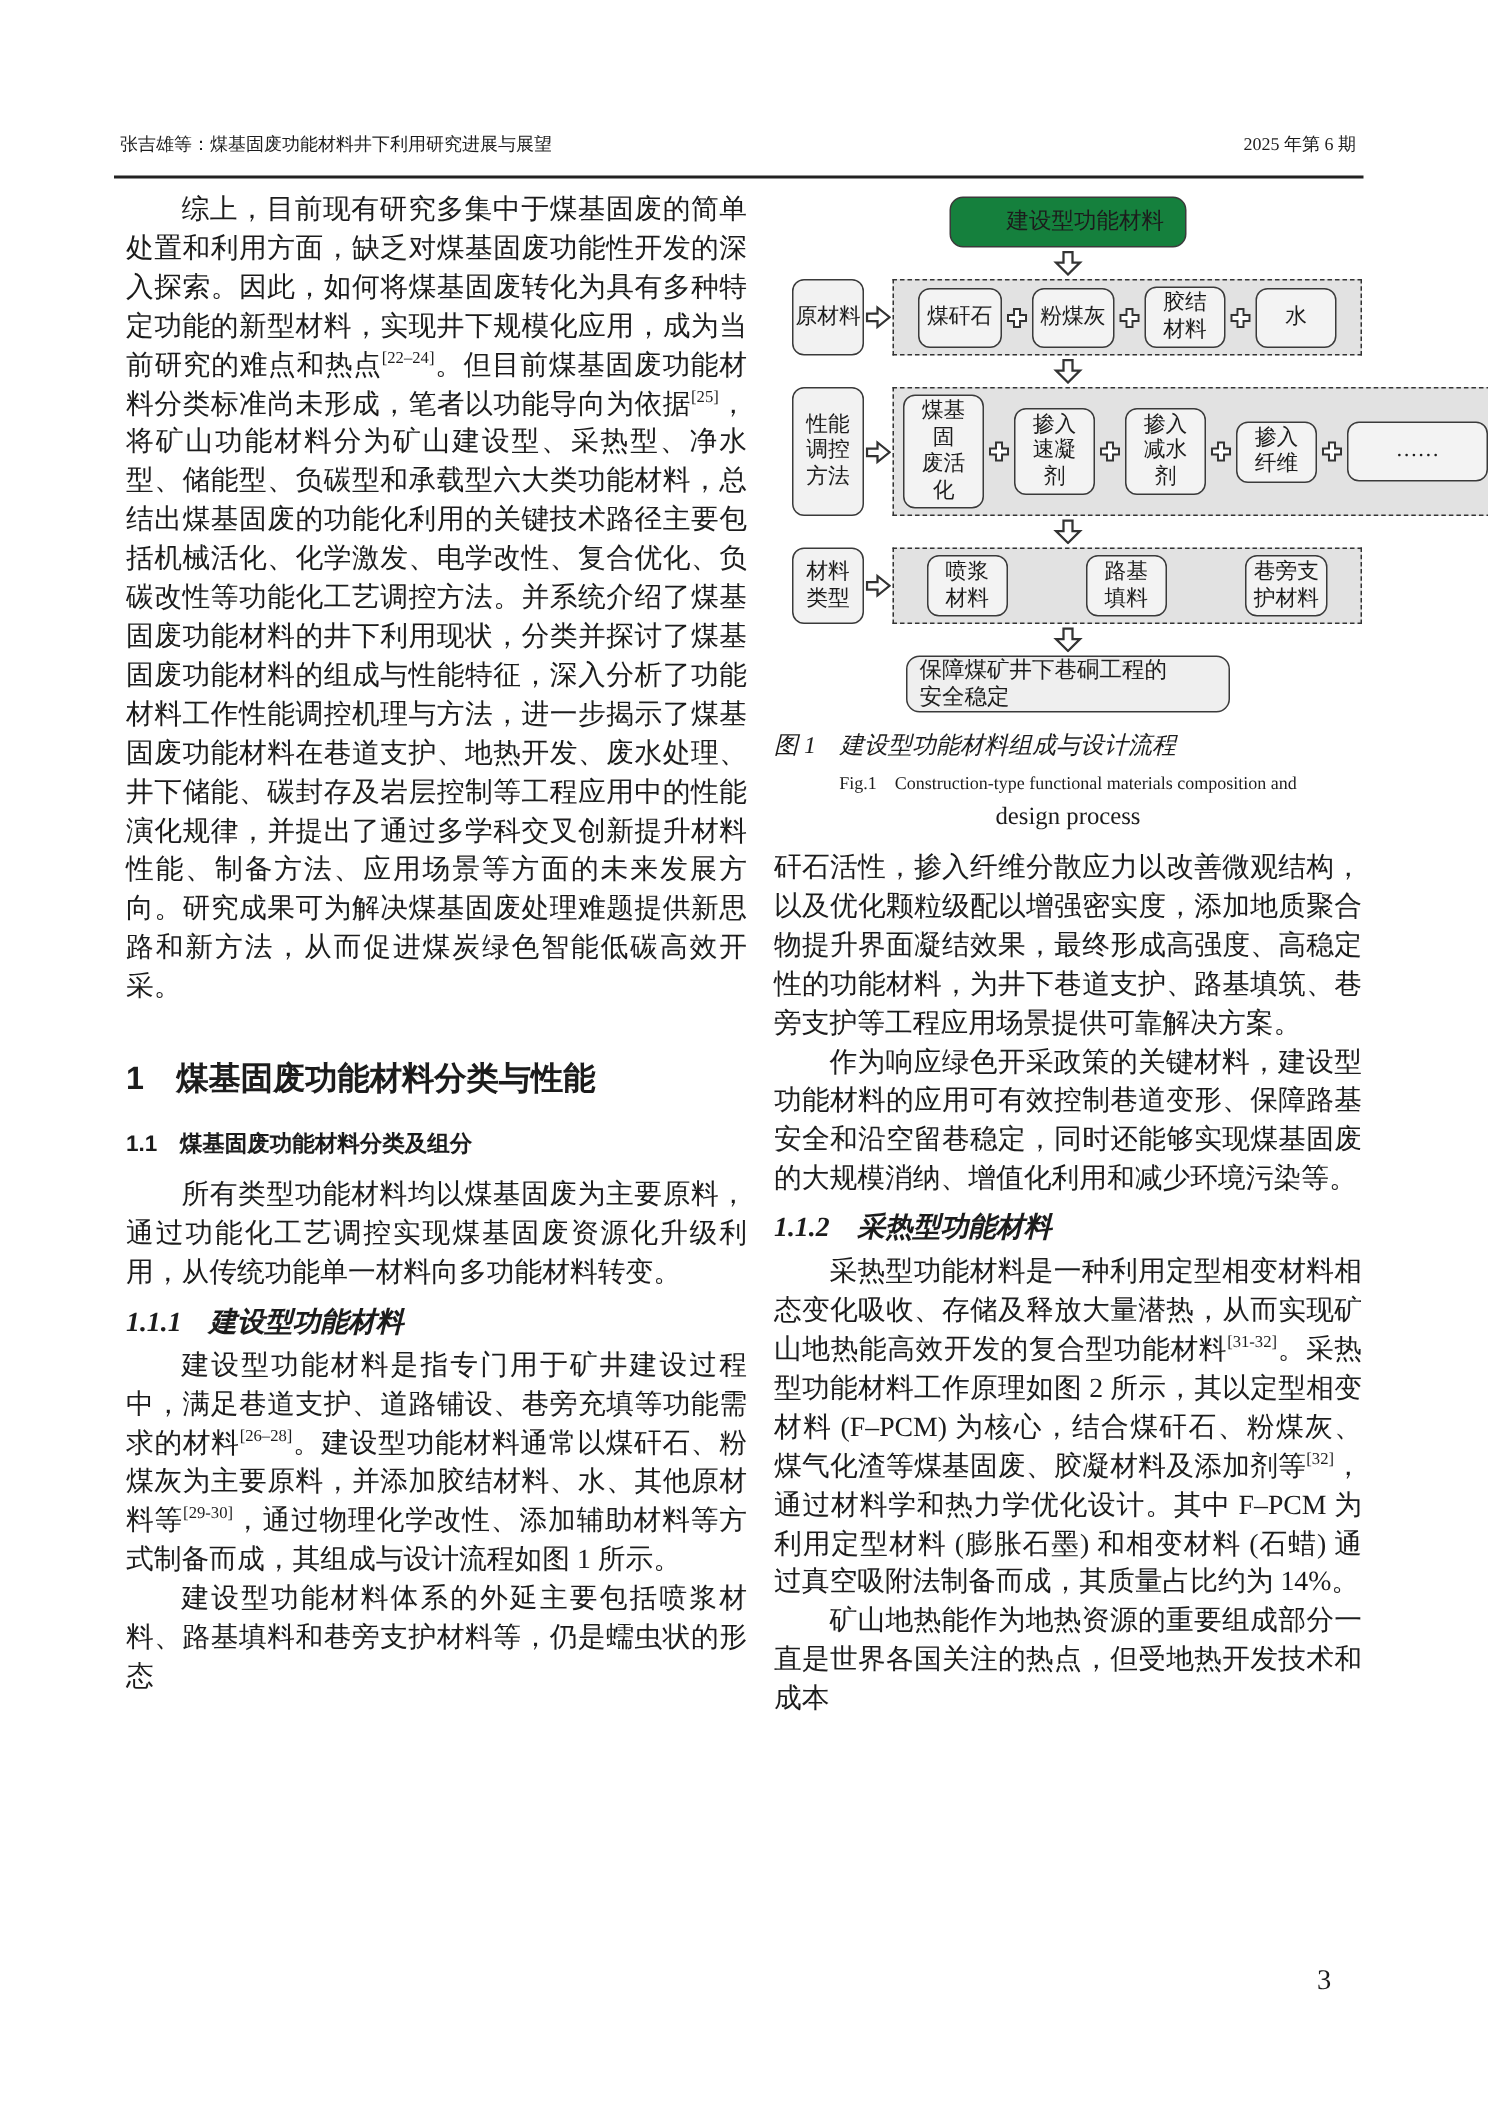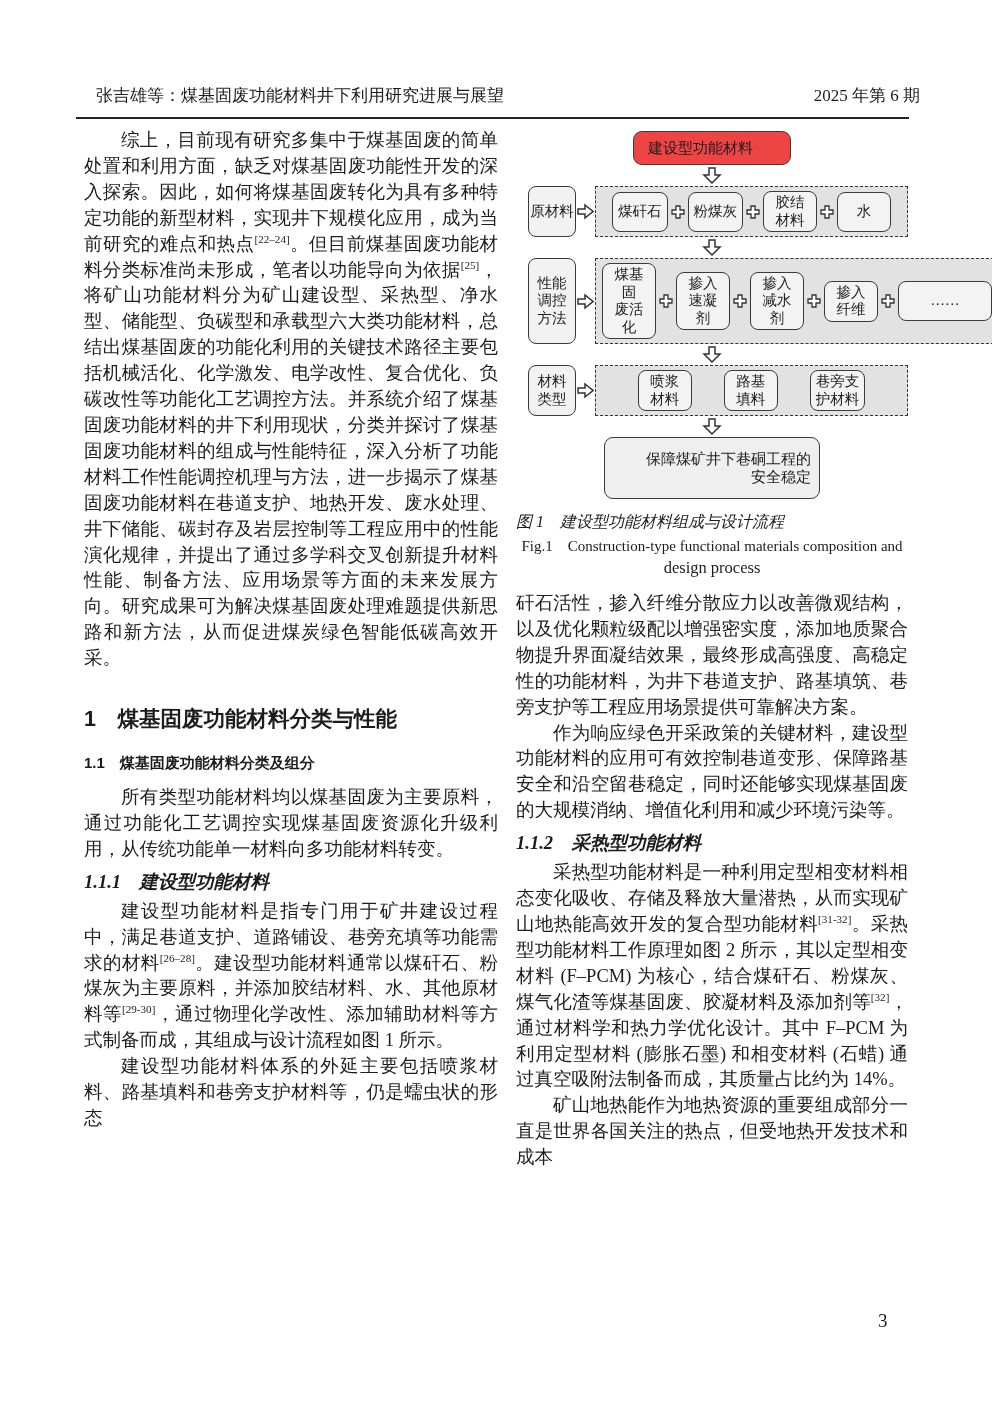--- a/index.html
+++ b/index.html
@@ -3,23 +3,23 @@
 <meta charset="utf-8">
 <title>Journal Page</title>
 <style>
   html,body { margin:0; padding:0; background:#ffffff; }
   .page {
     position:relative; width:992px; height:1403px; background:#ffffff;
     font-family:"Liberation Serif", serif; color:#1c1c1c; overflow:hidden;
   }
   
   .running-head {
-    position:absolute; left:96px; top:86px; width:824px;
+    position:absolute; left:80px; top:86px; width:824px;
     display:flex; justify-content:space-between;
-    font-size:17px; line-height:20px;
+    font-size:12px; line-height:20px;
   }
   .head-rule {
     position:absolute; left:76px; top:117px; width:833px;
     border-top:2.2px solid #222;
   }
   
   .col { position:absolute; top:128px; }
   .col-left  { left:84px;  width:414px; }
   .col-right { left:516px; width:392px; }
   .para {
@@ -39,55 +39,55 @@
     font-weight:bold; font-size:15px; line-height:24px;
   }
   .h3 {
     margin:7px 0 5px 0; font-size:18.5px; line-height:24px;
     font-style:italic; font-weight:600;
   }
   
   .fig { margin-top:3px; }
   .fig-top-box {
     width:128px; margin:2px auto 0 auto; padding:7px 14px;
-    border:1.6px solid #3a3a3a; border-radius:9px; background:#ef4444;
-    text-align:left; font-size:15px; line-height:18px;
+    border:1.6px solid #3a3a3a; border-radius:9px; background:#15803d;
+    text-align:right; font-size:15px; line-height:18px;
   }
   .arrow-mid { display:block; margin:2px auto; }
   .fig-row { display:flex; align-items:stretch; margin-left:12px; }
   .fig-label-box {
     flex:0 0 46px; border:1.6px solid #3a3a3a; border-radius:8px; background:#f2f2f2;
     display:flex; align-items:center; justify-content:center;
     text-align:center; font-size:14.5px; line-height:17.5px; white-space:pre-line;
   }
   .fig-arrow-right { align-self:center; margin:0 1px; flex:0 0 auto; }
   .fig-dashed {
     flex:1; border:1.7px dashed #333; background:#e2e2e2;
     display:flex; align-items:center; justify-content:center;
     gap:3px; padding:4px 6px; min-height:38px;
   }
-  .fig-dashed.spread { gap:32px; }
+  .fig-dashed.spread { gap:52px; }
   .fig-box {
     border:1.5px solid #3a3a3a; border-radius:8px; background:#f3f3f3;
     min-width:42px; min-height:34px; padding:2px 5px;
     display:flex; align-items:center; justify-content:center;
     text-align:center; font-size:14.5px; line-height:17.5px; white-space:pre-line;
   }
   .fig-box.wide { min-width:82px; }
   .plus { flex:0 0 auto; }
   .fig-result-box {
-    width:198px; margin:2px auto 0 auto; padding:12px 8px;
+    width:198px; margin:2px auto 0 auto; padding:0 8px;
     border:1.6px solid #3a3a3a; border-radius:9px; background:#efefef;
-    text-align:right; font-size:15px; line-height:18px; white-space:pre-line;
+    text-align:left; font-size:15px; line-height:18px; white-space:pre-line;
   }
   .cap-zh {
     margin-top:13px; text-align:left; font-size:16px; line-height:20px;
     font-style:italic;
   }
-  .cap-en { text-align:center; font-size:15px; line-height:21px; margin-top:4px; }
+  .cap-en { text-align:center; font-size:12px; line-height:21px; margin-top:4px; }
   .cap-en-2 { text-align:center; font-size:16.5px; line-height:21px; }
   
   .folio { position:absolute; left:878px; top:1310px; font-size:19px; }
 </style>
 </head>
 <body>
 
 <div class="page">
 
   <div class="running-head">

